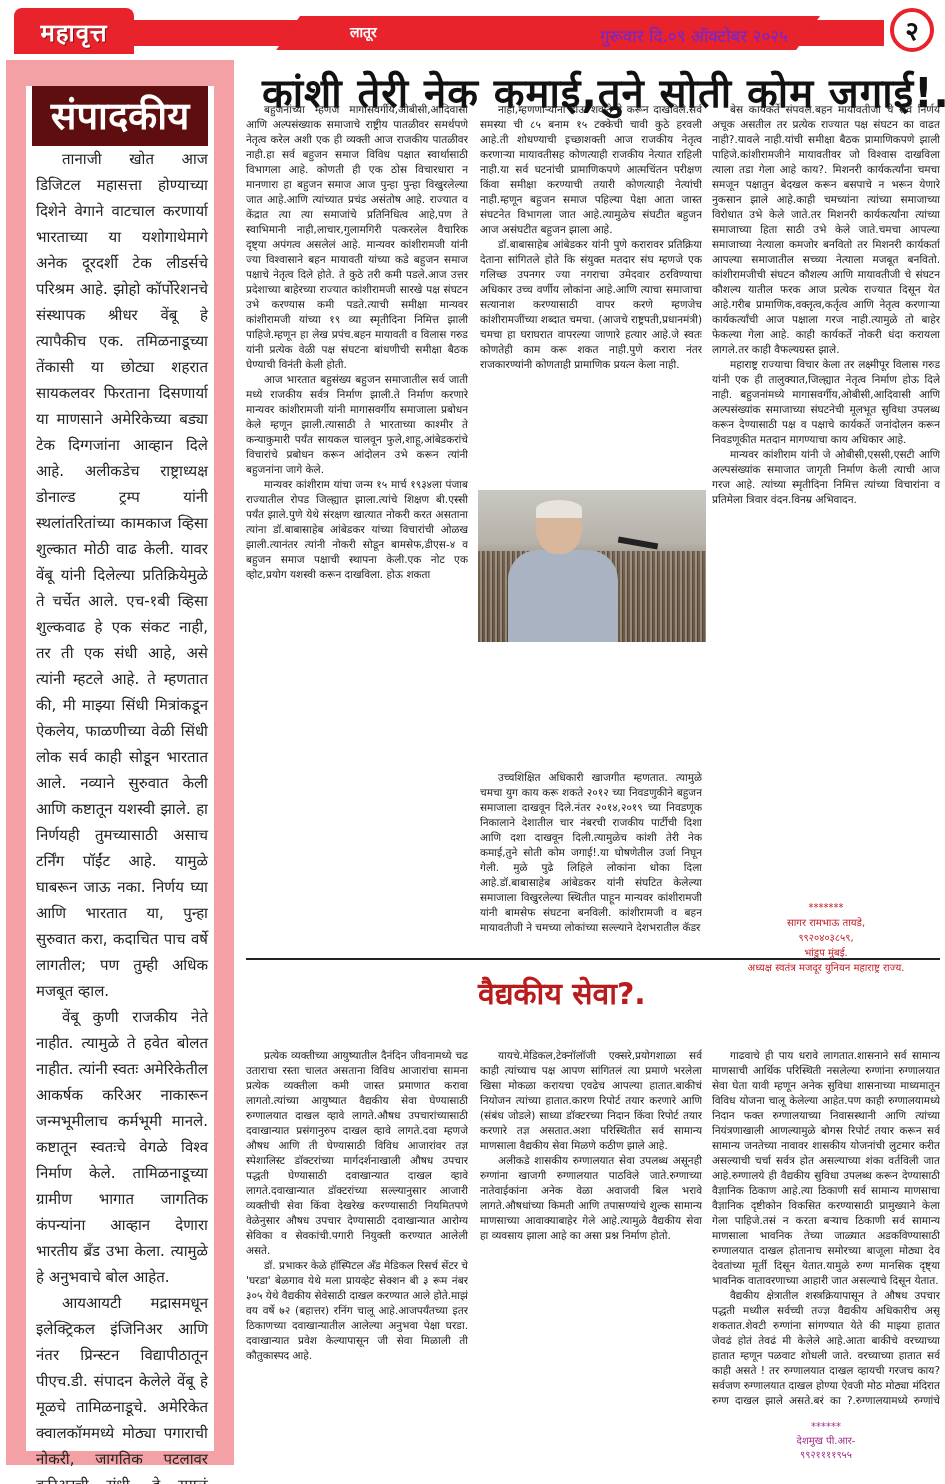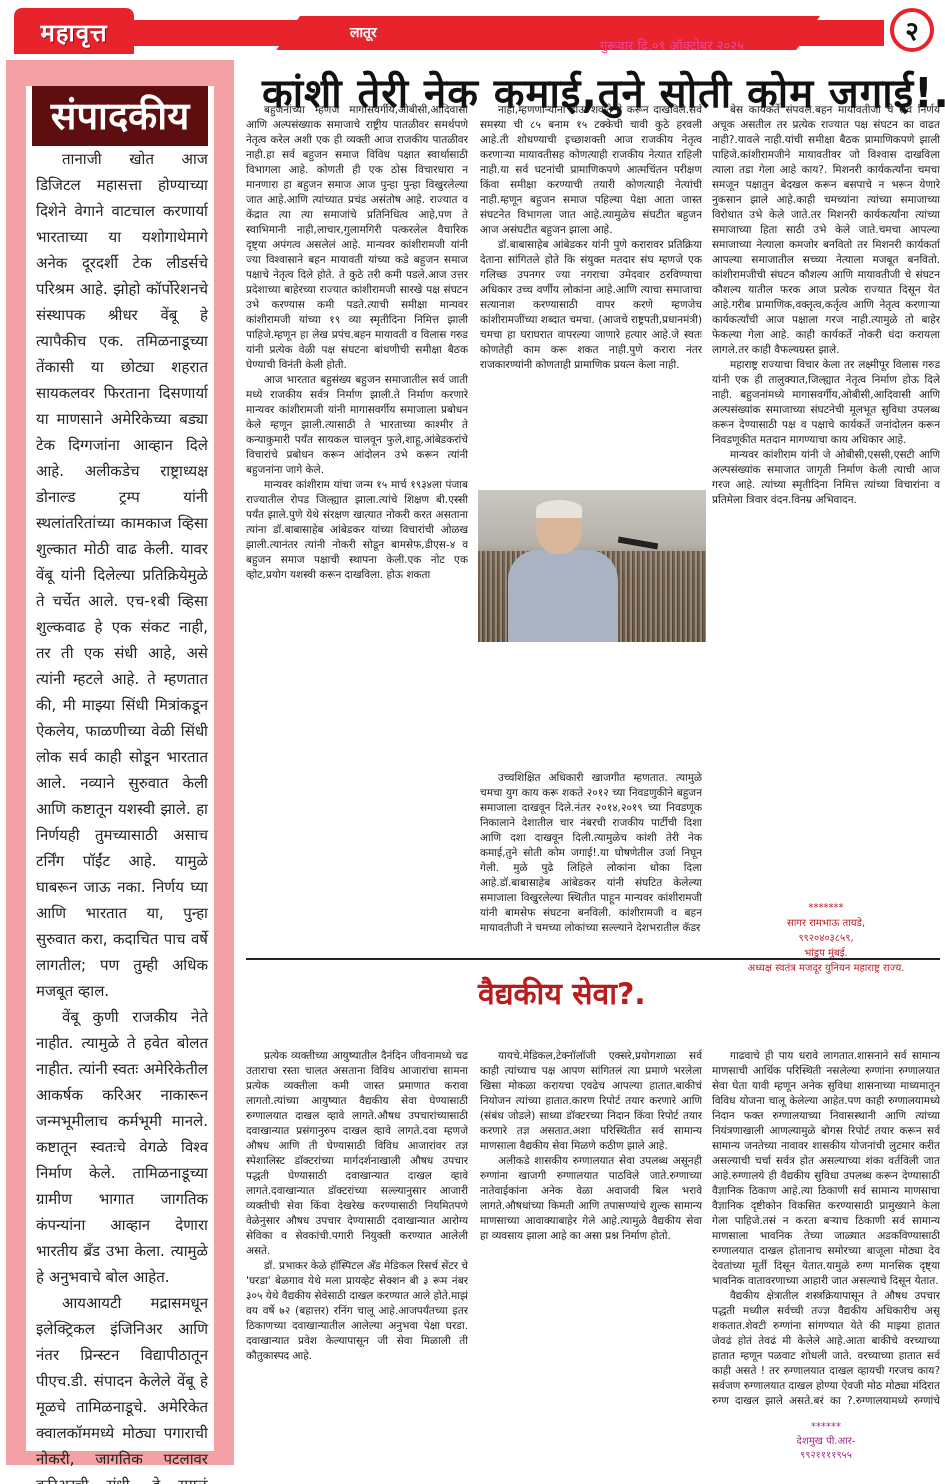--- a/index.html
+++ b/index.html
@@ -11,21 +11,21 @@
   .mast-band { position: absolute; left: 14px; top: 20px; width: 870px; height: 26px; background: #e8232b; }
   .mast-logo { position: absolute; left: 14px; top: 8px; width: 120px; height: 46px; background: #e8232b;
                border-radius: 8px 8px 0 0; color: #fff; font-weight: bold; font-size: 24px;
                display: flex; align-items: center; justify-content: center; letter-spacing: 1px;
                text-shadow: 1px 1px 0 #8a0d12; }
   .mast-logo-wedge { position: absolute; left: 130px; top: 20px; width: 0; height: 0;
                border-left: 40px solid #e8232b; border-bottom: 24px solid transparent; }
   .mast-city { position: absolute; left: 350px; top: 22px; color: #fff; font-size: 14px; font-weight: bold; }
   .mast-date-slant { position: absolute; left: 300px; top: 16px; width: 520px; height: 34px;
                background: #e8232b; transform: skewX(-35deg); transform-origin: left top; z-index: 0; }
-  .mast-date { position: absolute; left: 330px; top: 24px; width: 210px; color: #ec4899; font-size: 13px; margin-top: 12px; }
+  .mast-date { position: absolute; left: 330px; top: 24px; width: 210px; color: #6d28d9; font-size: 17px; }
   .mast-page { position: absolute; left: 890px; top: 8px; width: 44px; height: 44px; border-radius: 50%;
                background: #fff; border: 4px solid #e8232b; color: #111; font-size: 26px; font-weight: bold;
                display: flex; align-items: center; justify-content: center; }
 
   
   .editorial { position: absolute; left: 6px; top: 60px; width: 228px; height: 1405px;
                background: #f3a1a4; padding: 20px; }
   .editorial-inner { background: #fff; width: 100%; height: 100%; position: relative; }
   .ed-section { background: #5e0e0e; color: #fff; font-size: 38px; font-weight: bold; text-align: center;
                 height: 60px; line-height: 60px; margin: 6px 6px 0 6px; }

